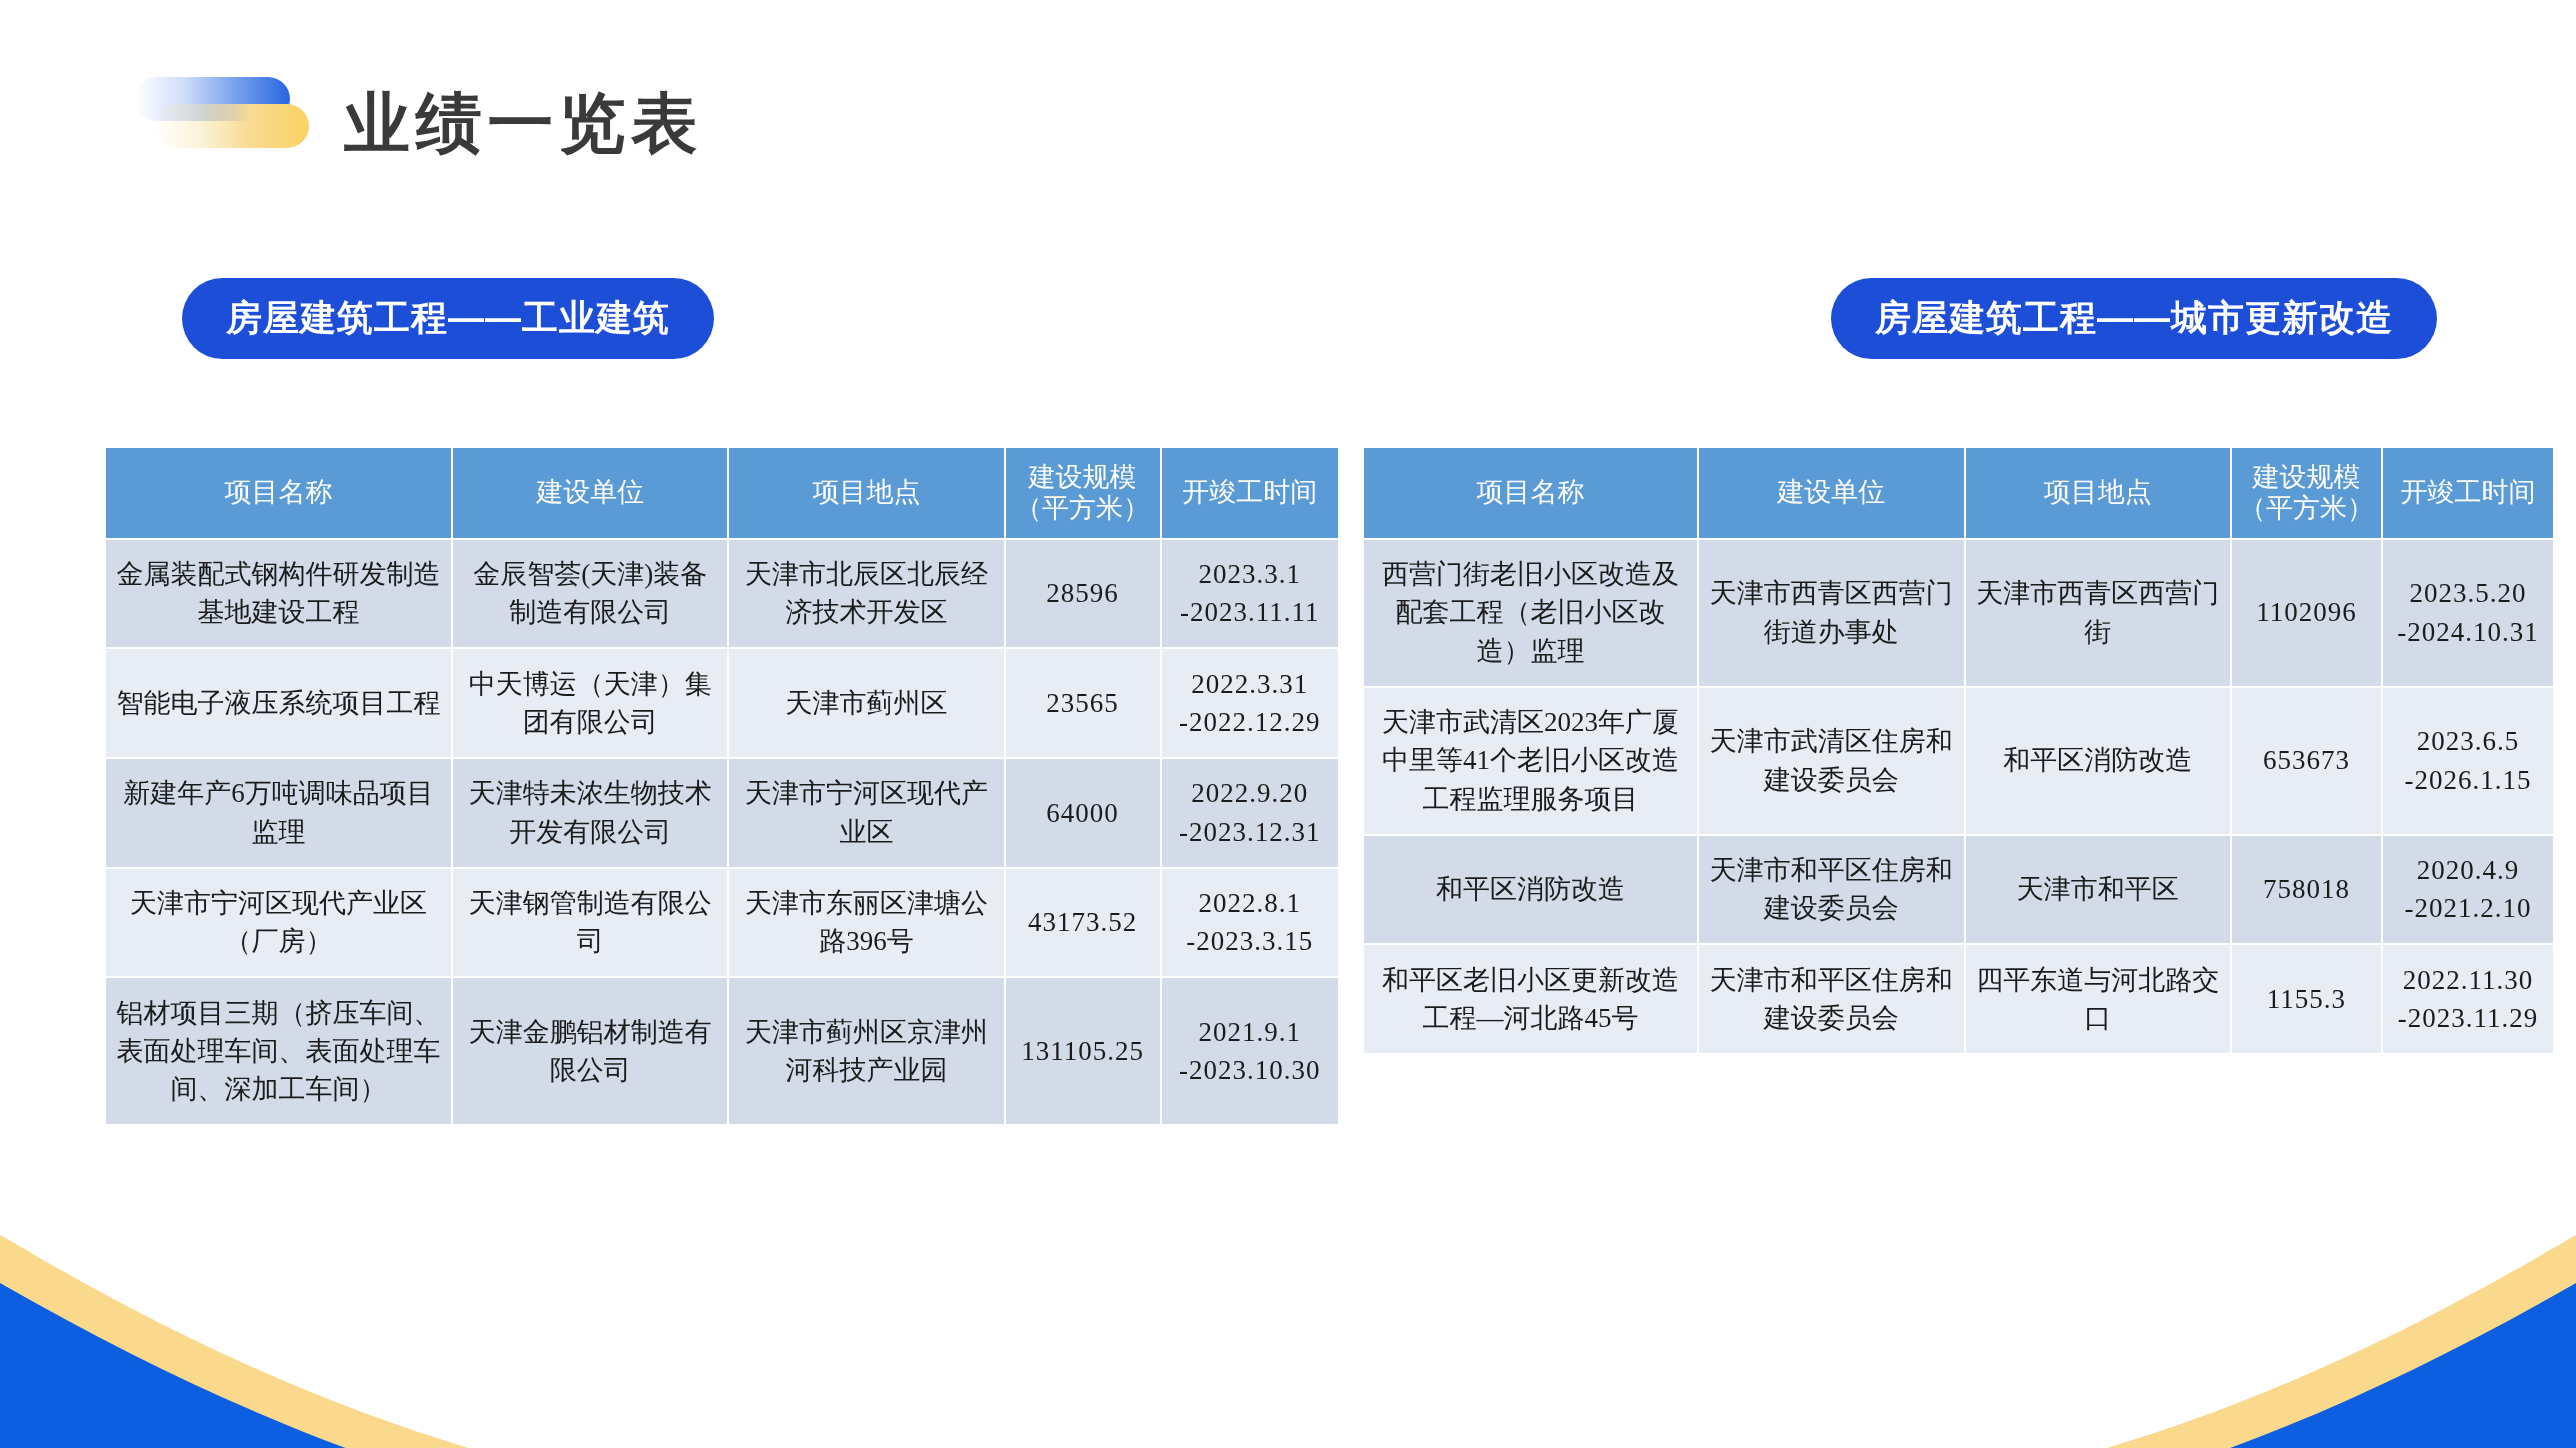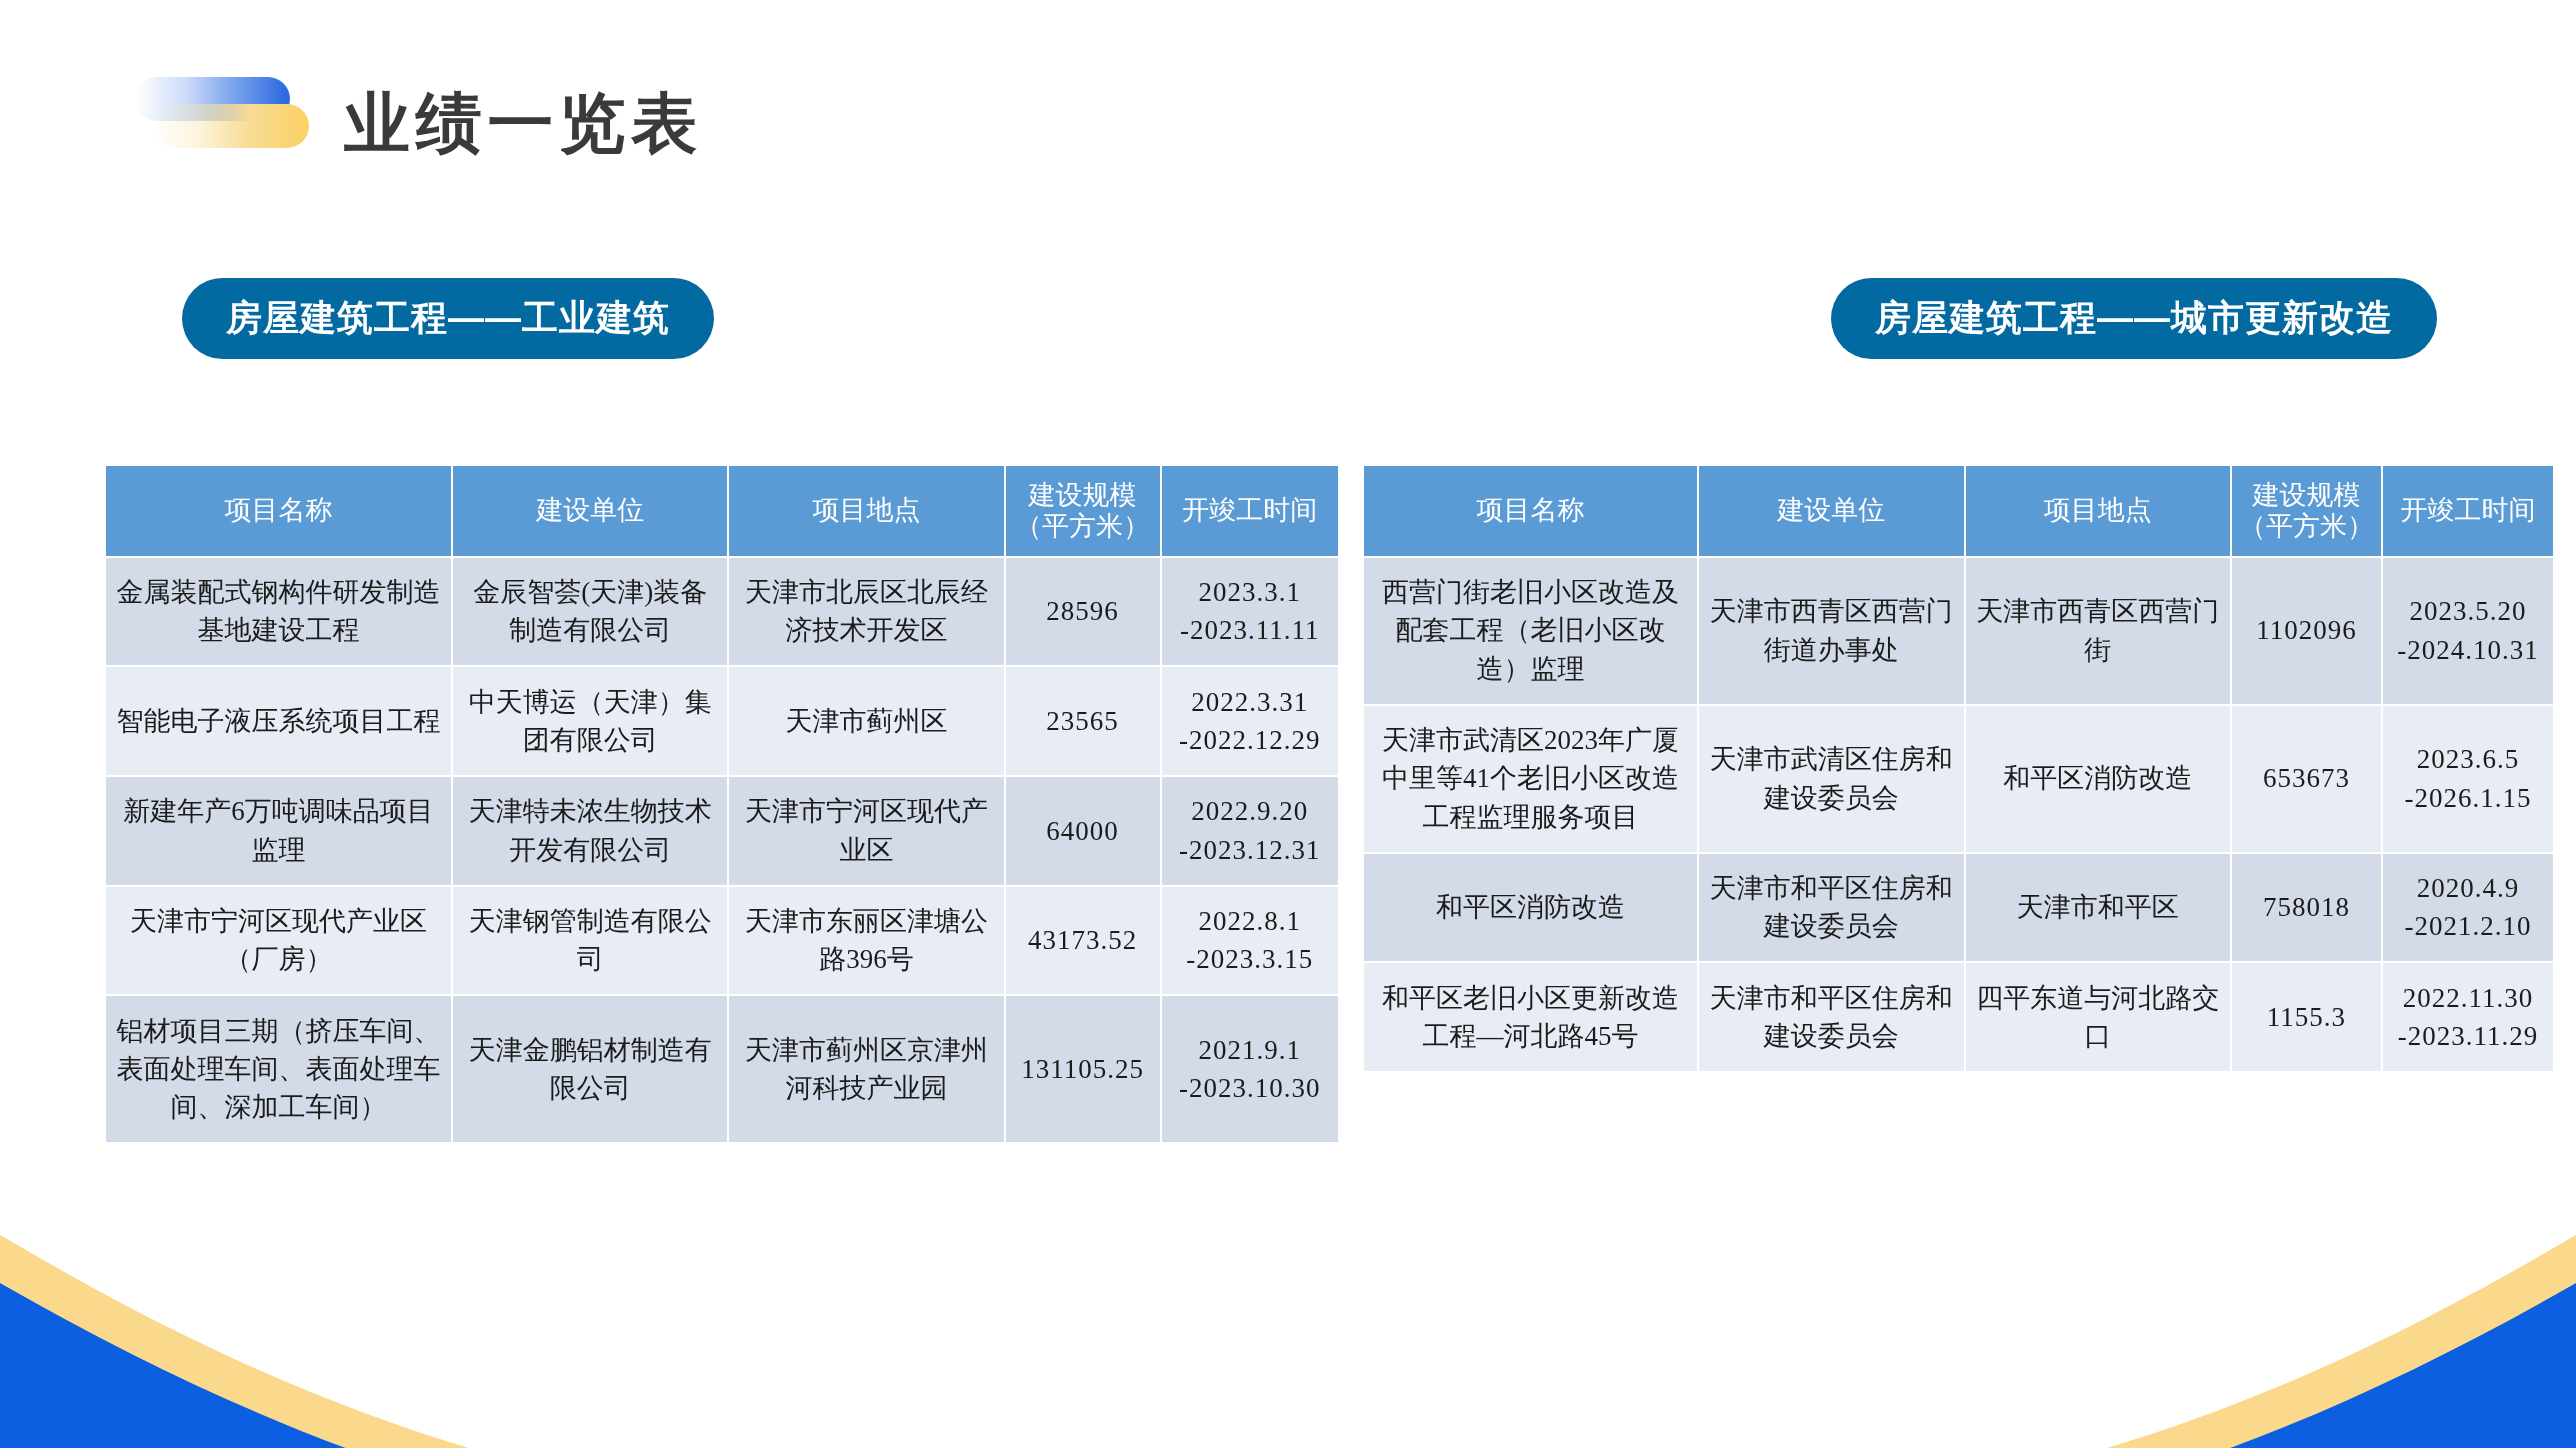--- a/index.html
+++ b/index.html
@@ -62,39 +62,39 @@
     letter-spacing: 5.8px;
     line-height: 1;
     white-space: nowrap;
   }
 
   
   .pill {
     position: absolute;
     height: 81px;
     border-radius: 41px;
-    background: #0369a1;
+    background: #1d4ed8;
     color: #ffffff;
     font-family: "Liberation Sans", "DejaVu Sans", sans-serif;
     font-size: 36px;
     font-weight: 700;
     letter-spacing: 1px;
     display: flex;
     align-items: center;
     justify-content: center;
     padding: 0 44px;
     white-space: nowrap;
   }
   .pill.left  { left: 182px;  top: 278px; }
   .pill.right { left: 1831px; top: 278px; }
 
   
   .table-wrap {
     position: absolute;
-    top: 464px;
+    top: 446px;
   }
   .table-wrap.left  { left: 104px;  width: 1236px; }
   .table-wrap.right { left: 1362px; width: 1193px; }
 
   table.grid {
     width: 100%;
     border-collapse: separate;
     border-spacing: 2.9px;
     table-layout: fixed;
   }

